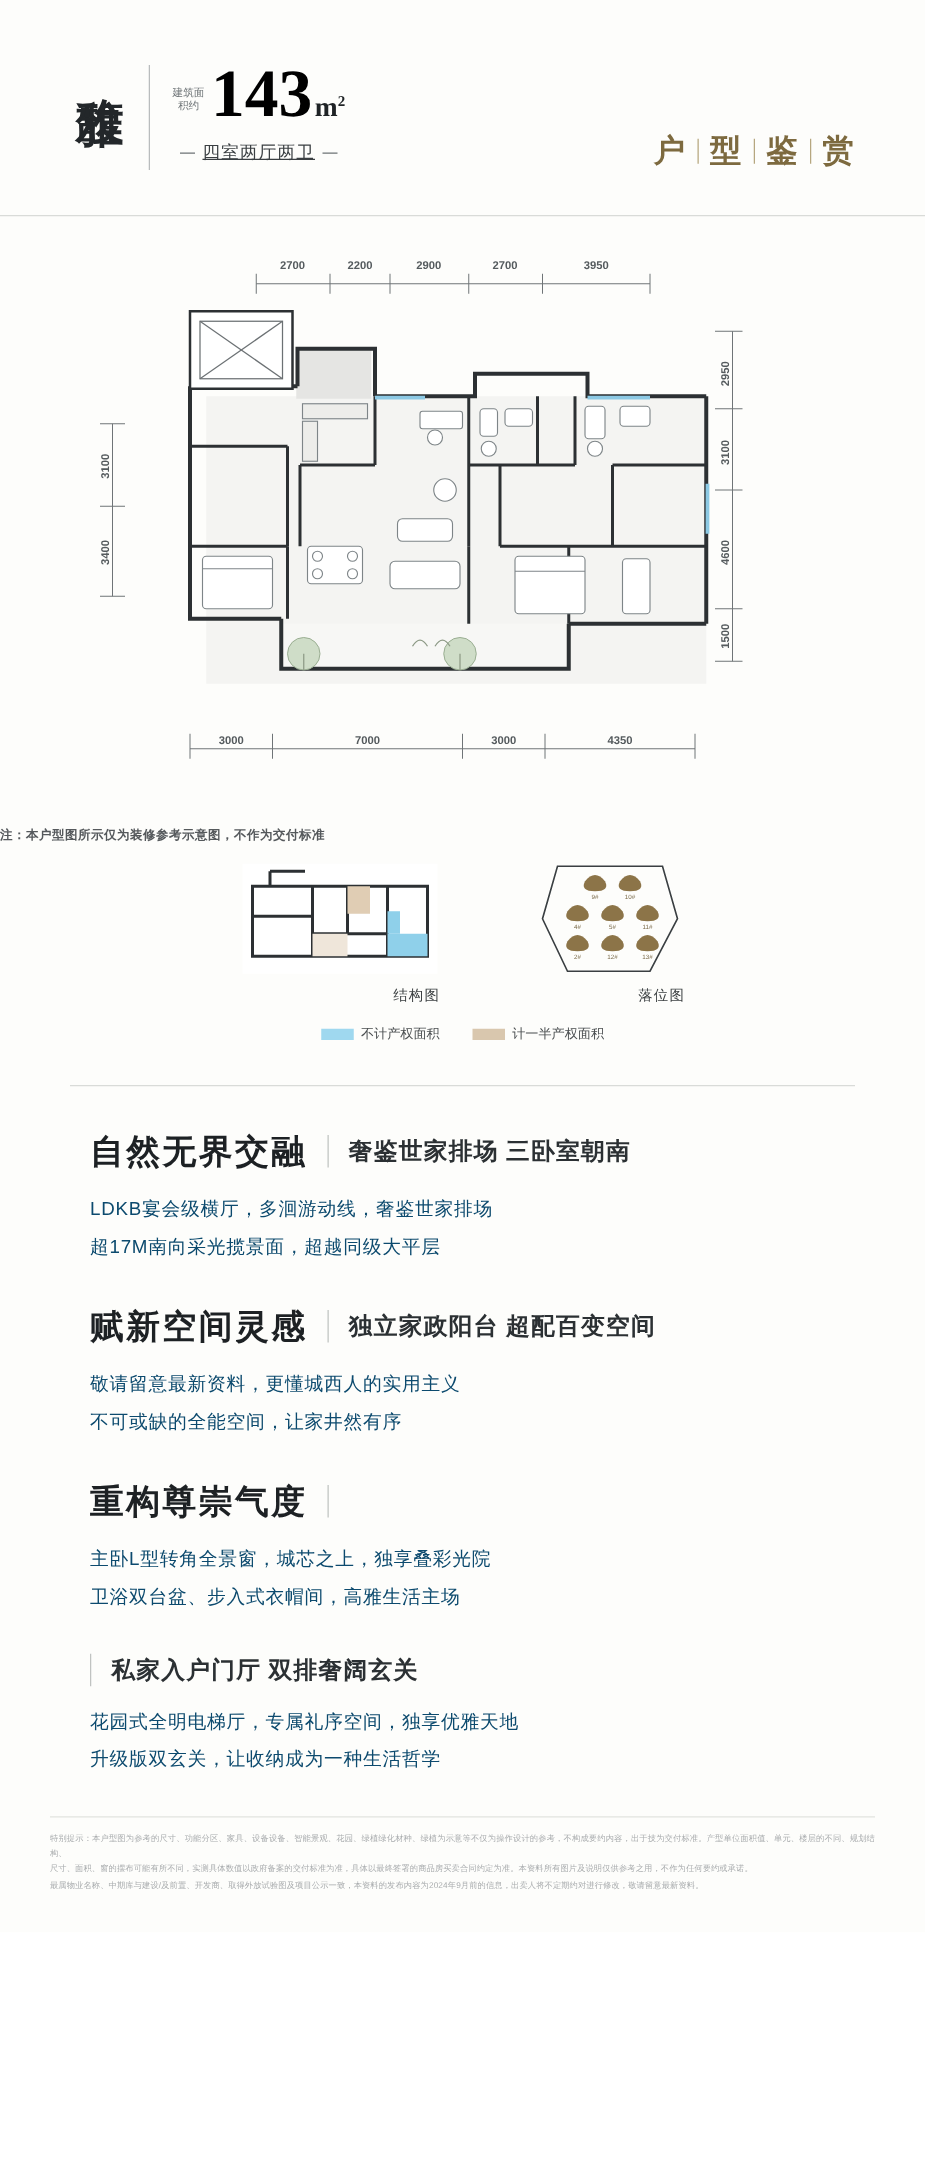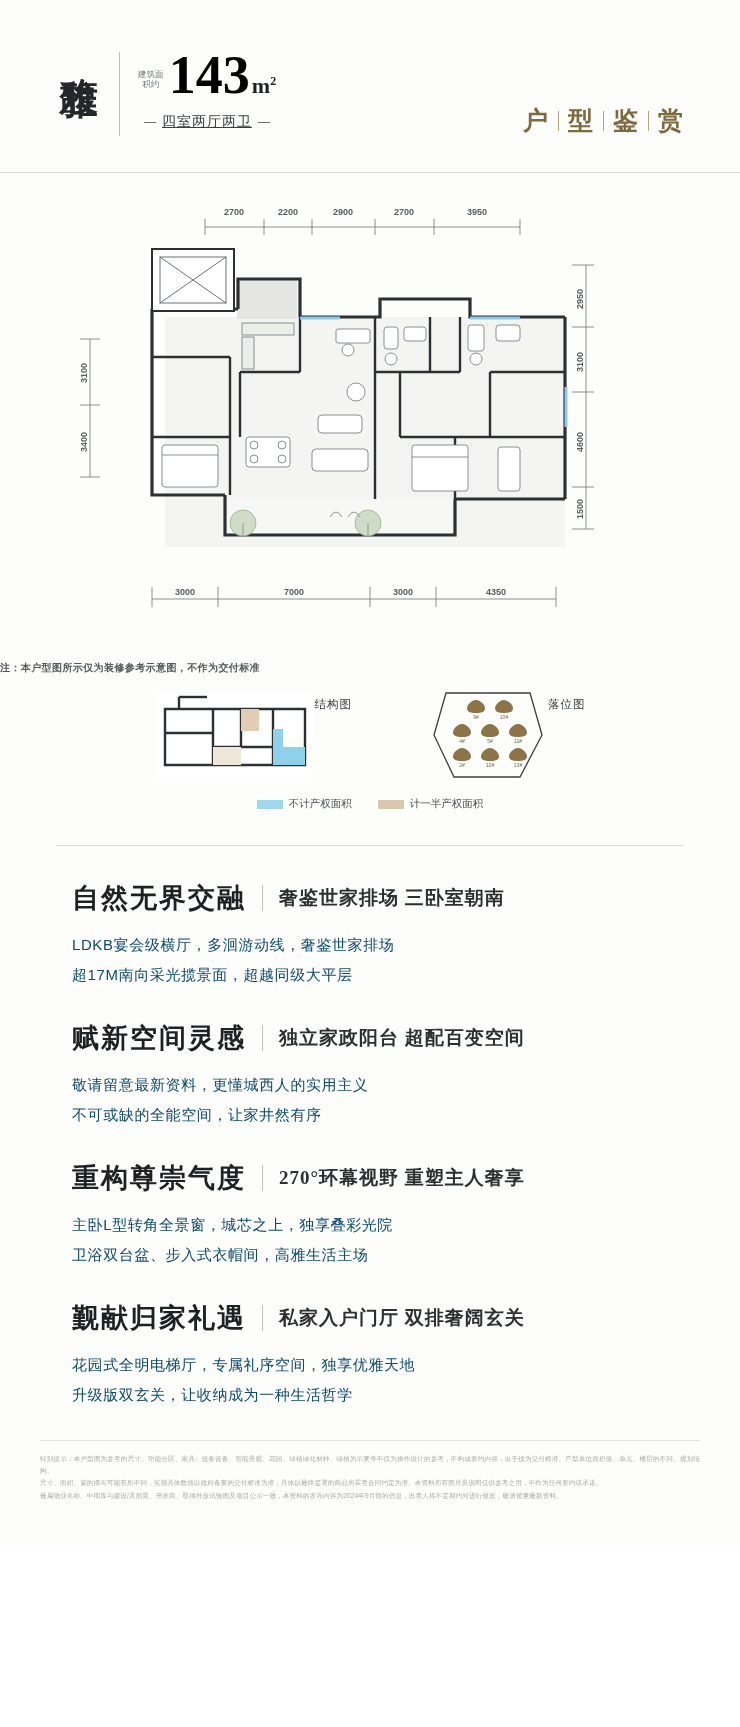--- a/index.html
+++ b/index.html
@@ -141,22 +141,22 @@
 
   
   .mini-row {
     display: flex;
     justify-content: center;
     gap: 76px;
     margin-top: 32px;
   }
   .mini {
     display: flex;
-    flex-direction: row;
-    align-items: flex-start;
+    flex-direction: column;
+    align-items: flex-end;
   }
   .mini-cap {
     font-size: 11.5px;
     color: #3c4042;
     margin-top: 8px;
     letter-spacing: 1px;
   }
   .legend {
     display: flex;
     justify-content: center;
@@ -516,31 +516,29 @@
       <div class="feat-lines">
         <div class="feat-line">敬请留意最新资料，更懂城西人的实用主义</div>
         <div class="feat-line">不可或缺的全能空间，让家井然有序</div>
       </div>
     </div>
 
     <div class="feature">
       <div class="feat-head">
         <div class="feat-title">重构尊崇气度</div>
         <div class="feat-sep"></div>
-        <div class="feat-sub">270°环幕视野 重塑主人奢享</div>
       </div>
       <div class="feat-lines">
         <div class="feat-line">主卧L型转角全景窗，城芯之上，独享叠彩光院</div>
         <div class="feat-line">卫浴双台盆、步入式衣帽间，高雅生活主场</div>
       </div>
     </div>
 
     <div class="feature">
       <div class="feat-head">
-        <div class="feat-title">觐献归家礼遇</div>
         <div class="feat-sep"></div>
         <div class="feat-sub">私家入户门厅 双排奢阔玄关</div>
       </div>
       <div class="feat-lines">
         <div class="feat-line">花园式全明电梯厅，专属礼序空间，独享优雅天地</div>
         <div class="feat-line">升级版双玄关，让收纳成为一种生活哲学</div>
       </div>
     </div>
 
   </div>

